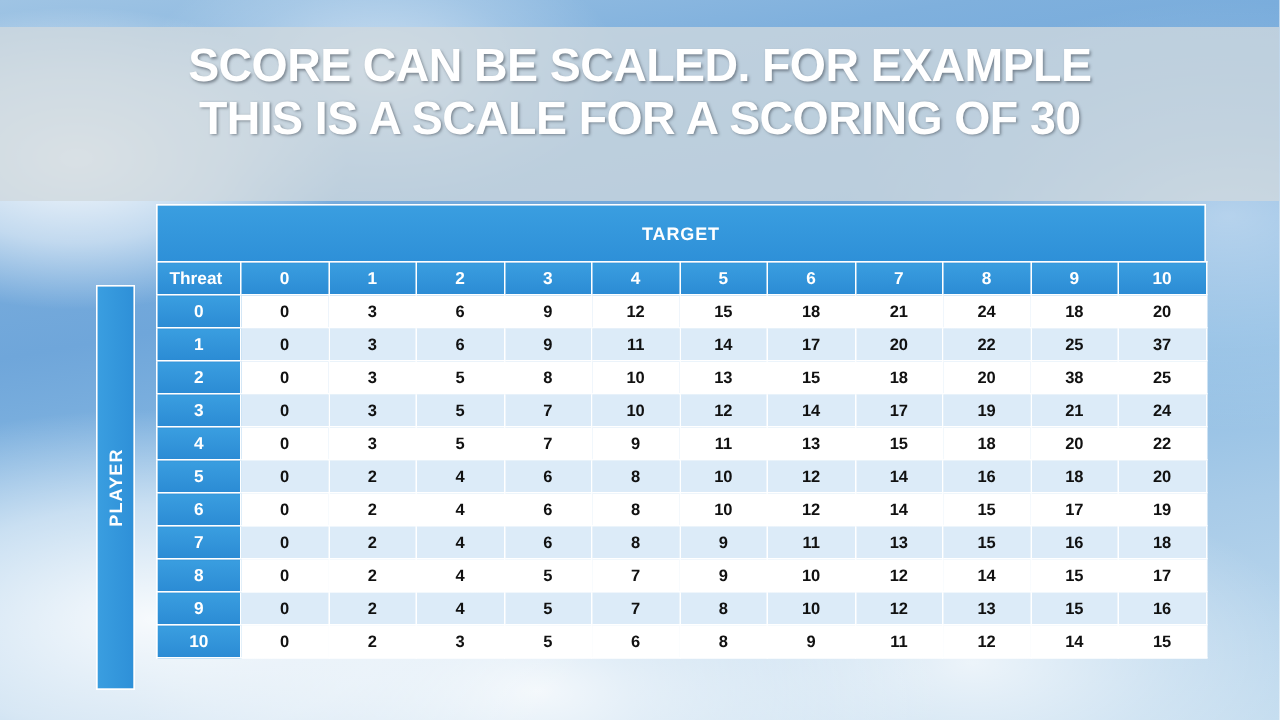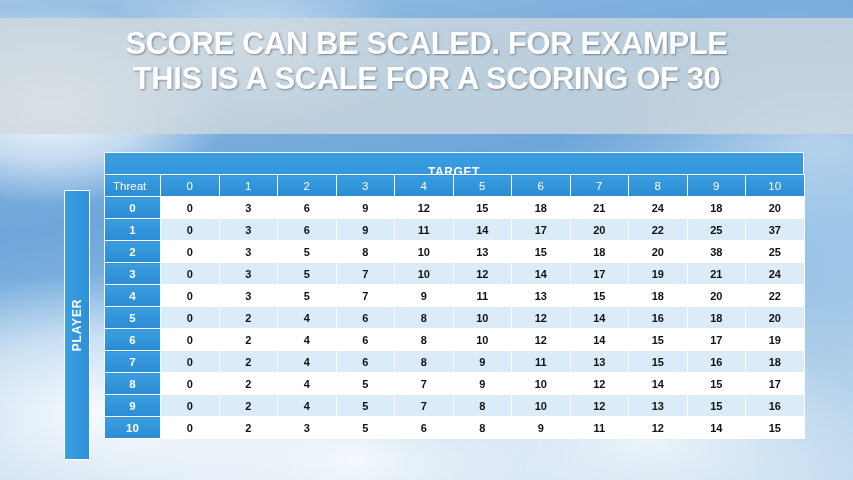--- a/index.html
+++ b/index.html
@@ -49,21 +49,21 @@
     letter-spacing: -0.4px;
     text-shadow: 1px 1px 2px rgba(60,70,80,0.55);
     font-family: "Liberation Sans", sans-serif;
     z-index: 3;
   }
   .title-text .line2 { display: block; }
 
   .target-bar {
     position: absolute;
     left: 104px;
-    top: 152px;
+    top: 136px;
     width: 700px;
     height: 39px;
     background: linear-gradient(180deg, #3a9ee0 0%, #2e90d8 100%);
     color: #ffffff;
     font-weight: bold;
     font-size: 12px;
     letter-spacing: 0.6px;
     display: flex;
     align-items: center;
     justify-content: center;
@@ -105,21 +105,21 @@
   table.matrix th, table.matrix td {
     border: 1px solid #ffffff;
     text-align: center;
     height: 22px;
     padding: 0;
     box-sizing: border-box;
   }
   table.matrix thead th {
     background: linear-gradient(180deg, #3a9ee0 0%, #2b8bd4 100%);
     color: #ffffff;
-    font-weight: normal;
+    font-weight: bold;
     font-size: 11.5px;
   }
   table.matrix thead th.corner {
     text-align: left;
     padding-left: 8px;
     font-size: 11.5px;
   }
   table.matrix tbody th.rowhead {
     background: linear-gradient(180deg, #3a9ee0 0%, #2b8bd4 100%);
     color: #ffffff;

